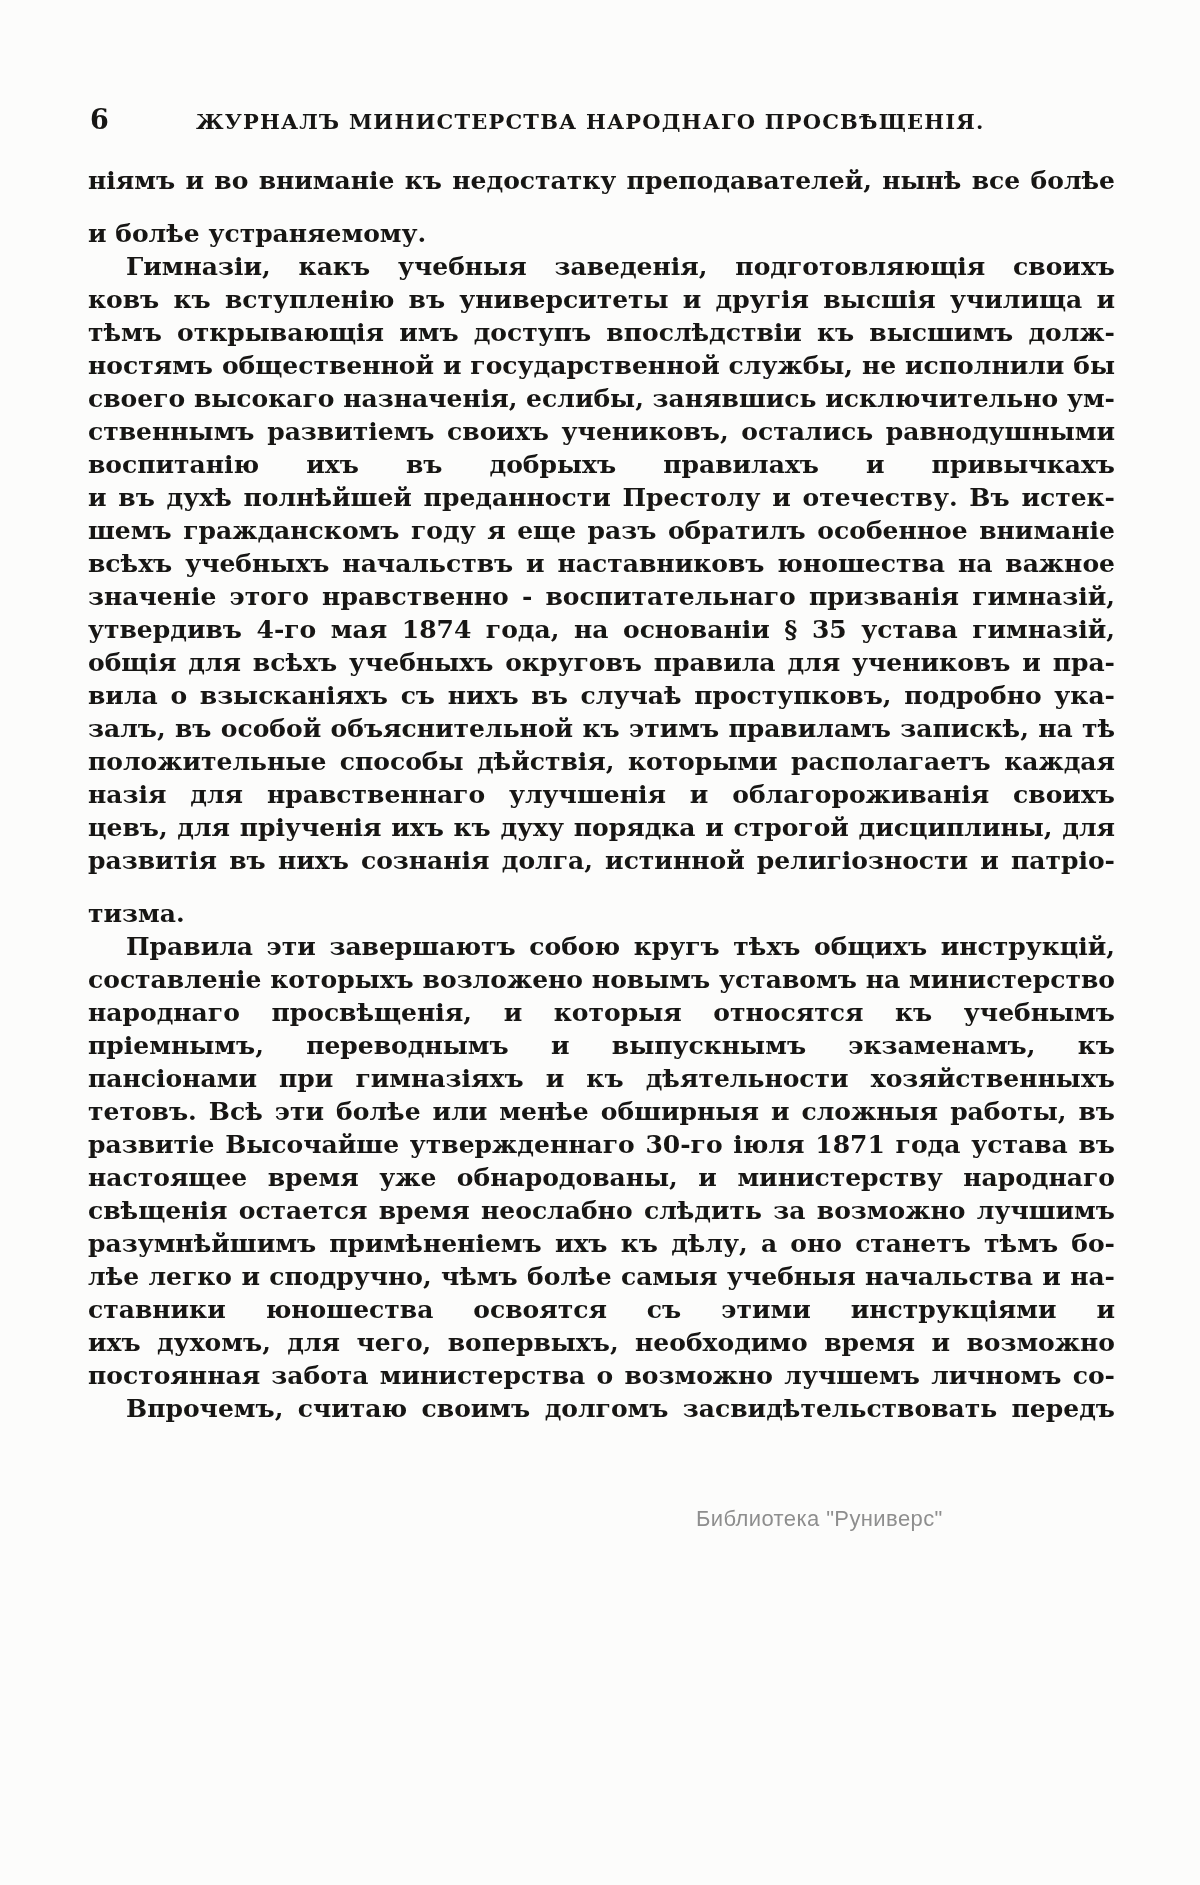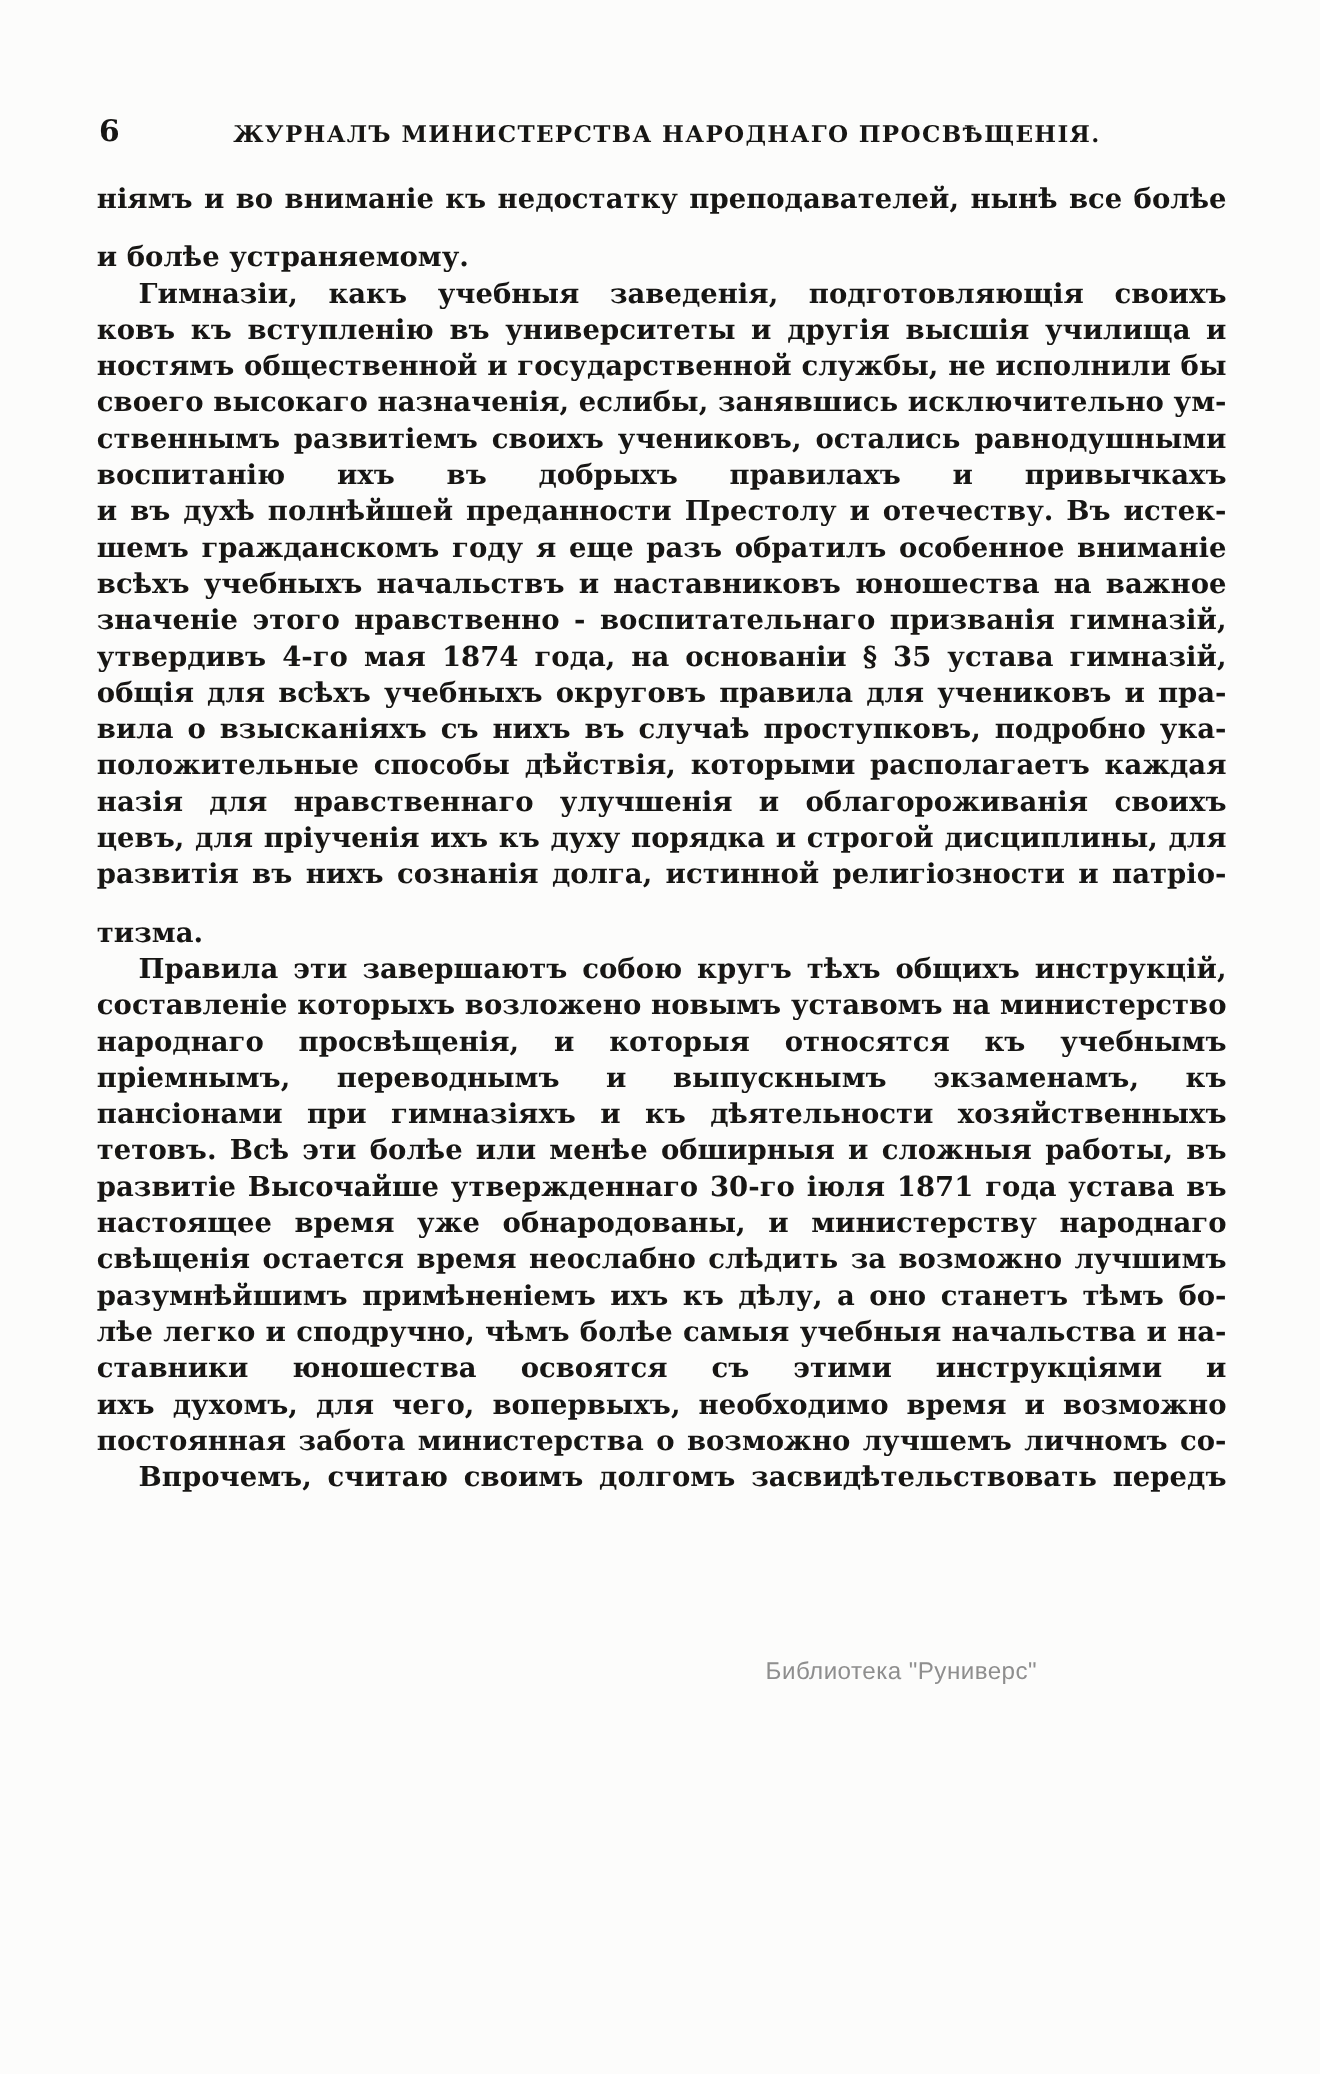--- a/index.html
+++ b/index.html
@@ -27,21 +27,21 @@
   }
   .page-number {
     position: absolute;
     left: 2px;
     top: 0;
     font-size: 27px;
     line-height: 32px;
   }
   .running-title {
     position: absolute;
-    left: 124px;
+    left: 108px;
     top: 5px;
     font-size: 21px;
     line-height: 26px;
     letter-spacing: 1.2px;
     white-space: nowrap;
   }
   .text-block {
     position: relative;
   }
   .line {
@@ -78,31 +78,33 @@
 <div class="page">
   <header class="page-header">
     <span class="page-number">6</span>
     <span class="running-title">ЖУРНАЛЪ МИНИСТЕРСТВА НАРОДНАГО ПРОСВѢЩЕНІЯ.</span>
   </header>
   <main class="text-block" id="text-block">
       <div class="line">ніямъ и во вниманіе къ недостатку преподавателей, нынѣ все болѣе</div>
       <div class="line last">и болѣе устраняемому.</div>
       <div class="line indent">Гимназіи, какъ учебныя заведенія, подготовляющія своихъ учени-</div>
       <div class="line">ковъ къ вступленію въ университеты и другія высшія училища и</div>
+      <div class="line">тѣмъ открывающія имъ доступъ впослѣдствіи къ высшимъ долж-</div>
       <div class="line">ностямъ общественной и государственной службы, не исполнили бы</div>
       <div class="line">своего высокаго назначенія, еслибы, занявшись исключительно ум-</div>
       <div class="line">ственнымъ развитіемъ своихъ учениковъ, остались равнодушными къ</div>
       <div class="line">воспитанію ихъ въ добрыхъ правилахъ и привычкахъ нравственности</div>
       <div class="line">и въ духѣ полнѣйшей преданности Престолу и отечеству. Въ истек-</div>
       <div class="line">шемъ гражданскомъ году я еще разъ обратилъ особенное вниманіе</div>
       <div class="line">всѣхъ учебныхъ начальствъ и наставниковъ юношества на важное</div>
       <div class="line">значеніе этого нравственно - воспитательнаго призванія гимназій, и,</div>
       <div class="line">утвердивъ 4-го мая 1874 года, на основаніи § 35 устава гимназій,</div>
       <div class="line">общія для всѣхъ учебныхъ округовъ правила для учениковъ и пра-</div>
       <div class="line">вила о взысканіяхъ съ нихъ въ случаѣ проступковъ, подробно ука-</div>
+      <div class="line">залъ, въ особой объяснительной къ этимъ правиламъ запискѣ, на тѣ</div>
       <div class="line">положительные способы дѣйствія, которыми располагаетъ каждая гим-</div>
       <div class="line">назія для нравственнаго улучшенія и облагороживанія своихъ питом-</div>
       <div class="line">цевъ, для пріученія ихъ къ духу порядка и строгой дисциплины, для</div>
       <div class="line">развитія въ нихъ сознанія долга, истинной религіозности и патріо-</div>
       <div class="line last">тизма.</div>
       <div class="line indent">Правила эти завершаютъ собою кругъ тѣхъ общихъ инструкцій,</div>
       <div class="line">составленіе которыхъ возложено новымъ уставомъ на министерство</div>
       <div class="line">народнаго просвѣщенія, и которыя относятся къ учебнымъ планамъ,</div>
       <div class="line">пріемнымъ, переводнымъ и выпускнымъ экзаменамъ, къ управленію</div>
       <div class="line">пансіонами при гимназіяхъ и къ дѣятельности хозяйственныхъ коми-</div>

